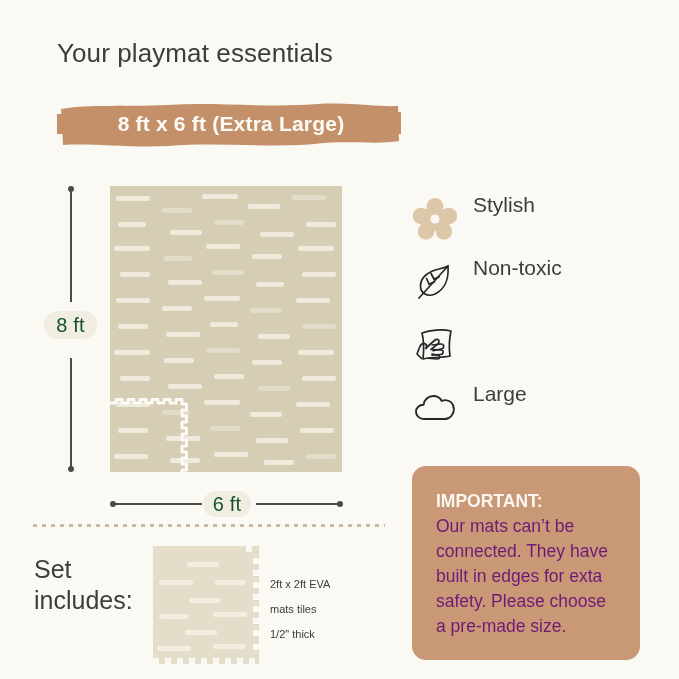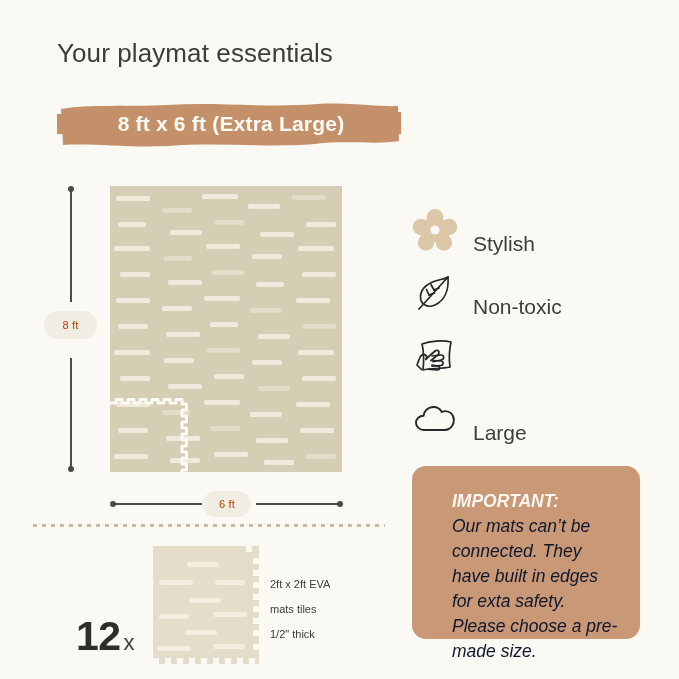--- a/index.html
+++ b/index.html
@@ -116,22 +116,22 @@
   .vdim .dot.top { left: -2px; top: 0px; }
   .vdim .dot.bot { left: -2px; top: 280px; }
 
   .pill {
     position: absolute;
     background: #f2ede2;
     border-radius: 40px;
     display: flex;
     align-items: center;
     justify-content: center;
-    font-size: 11px;
-    color: #c2410c;
+    font-size: 20px;
+    color: #14532d;
     letter-spacing: 0.2px;
   }
   .pill.v8 {
     left: 44px;
     top: 311px;
     width: 53px;
     height: 28px;
   }
   .pill.h6 {
     left: 203px;
@@ -223,21 +223,21 @@
 
   
   .features {
     position: absolute;
     left: 409px;
     top: 193px;
     width: 250px;
   }
   .feature {
     display: flex;
-    align-items: flex-end;
+    align-items: flex-start;
     height: 63px;
     margin-bottom: 0px;
   }
   .feature .ficon {
     width: 52px;
     height: 52px;
     display: flex;
     align-items: center;
     justify-content: center;
     flex: 0 0 52px;
@@ -248,36 +248,35 @@
     margin-left: 12px;
     white-space: nowrap;
   }
 
   
   .important {
     position: absolute;
     left: 412px;
     top: 466px;
     width: 228px;
-    height: 173px;
+    height: 194px;
     background: #c99876;
     border-radius: 14px;
     box-sizing: border-box;
-    padding: 23px 20px 0 40px;
-    font-style: italic;
+    padding: 23px 20px 0 24px;
   }
   .important .head {
     font-size: 17.5px;
     font-weight: 700;
     color: #fbf6ef;
     line-height: 25px;
   }
   .important .body {
     font-size: 17.5px;
-    color: #0f172a;
+    color: #701a75;
     line-height: 25px;
     margin-top: 0px;
   }
 </style>
 </head>
 <body>
 
 <div class="page">
 
   <div class="title">Your playmat essentials</div>
@@ -372,23 +371,23 @@
   <div class="hdim">
     <div class="dot l"></div>
     <div class="hline a"></div>
     <div class="hline b"></div>
     <div class="dot r"></div>
   </div>
   <div class="pill h6">6 ft</div>
 
   <div class="divider"></div>
 
-  <div class="count">
-    <span class="num">12</span>
-    <span class="x">x</span>
+  <div class="set-label">
+    <div>Set</div>
+    <div>includes:</div>
   </div>
 
   <svg class="tile-sample" viewBox="0 0 110 122">
     <path d="M2,2 L95,2 L95,8 L101,8 L101,2 L108,2
              L108,100 L102,100 L102,106 L108,106 L108,120
              L2,120 Z" fill="#e4ddca"></path>
     <rect x="2" y="114" width="6" height="6" fill="#faf9f3"></rect>
     <rect x="14" y="114" width="6" height="6" fill="#faf9f3"></rect>
     <rect x="26" y="114" width="6" height="6" fill="#faf9f3"></rect>
     <rect x="38" y="114" width="6" height="6" fill="#faf9f3"></rect>

